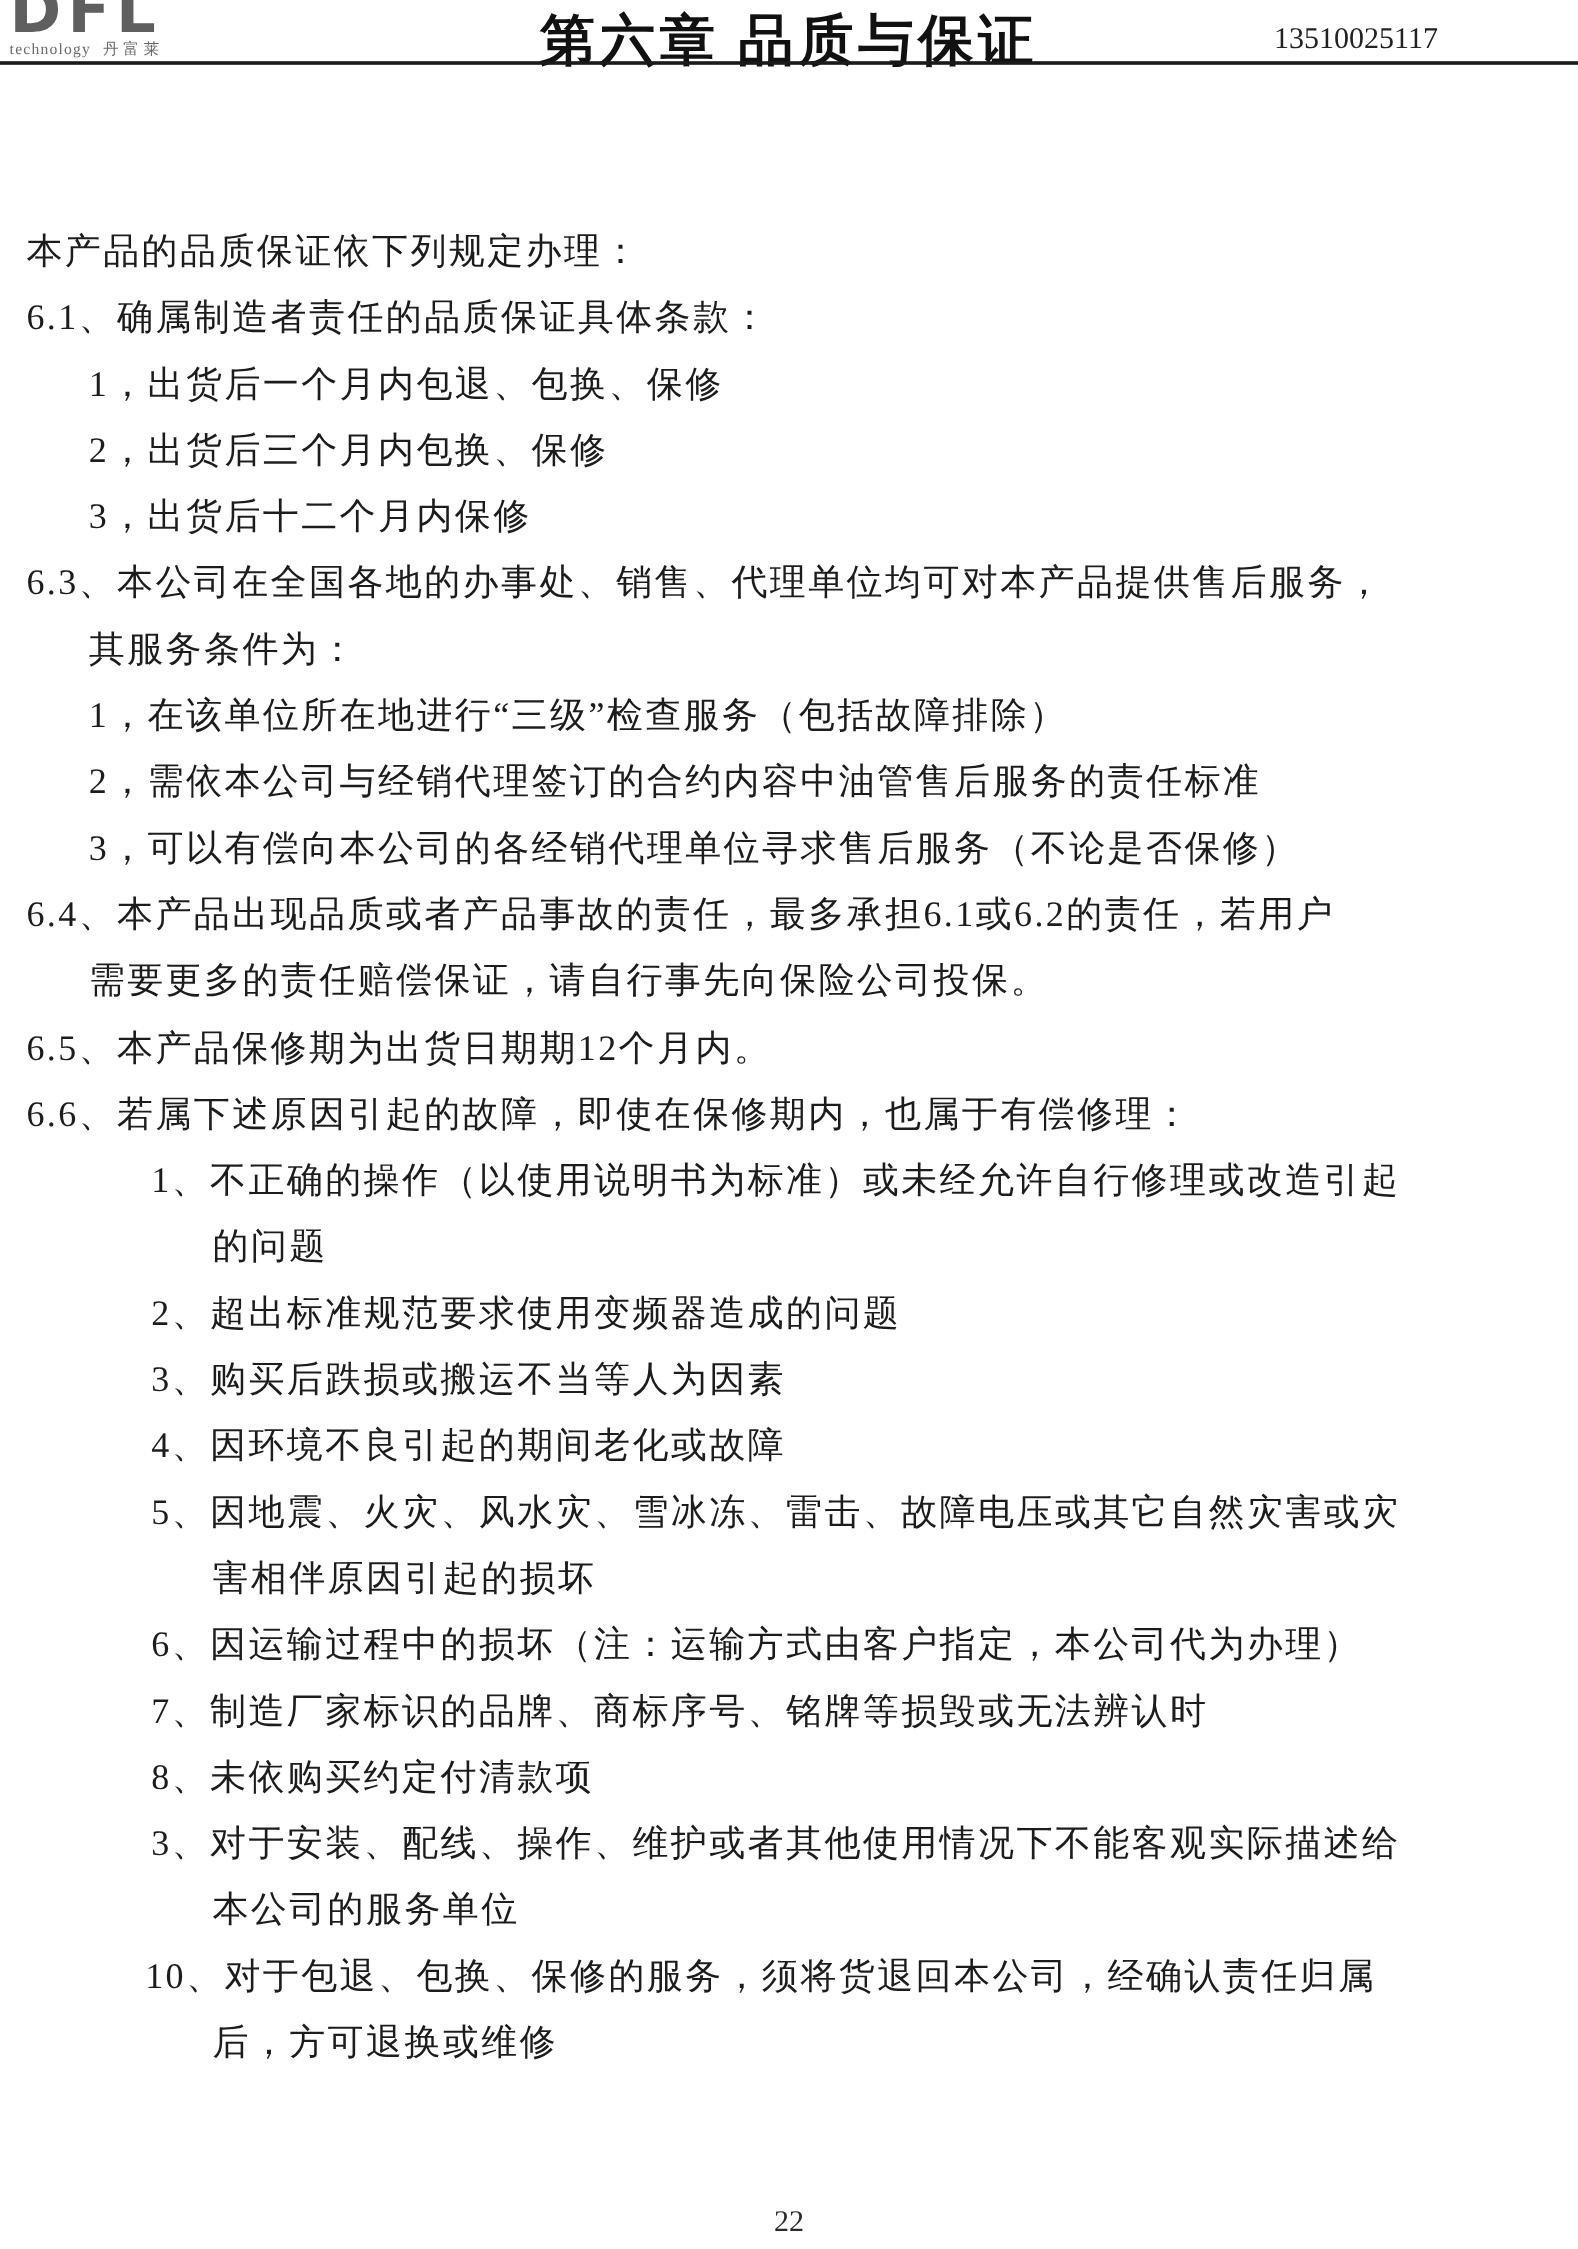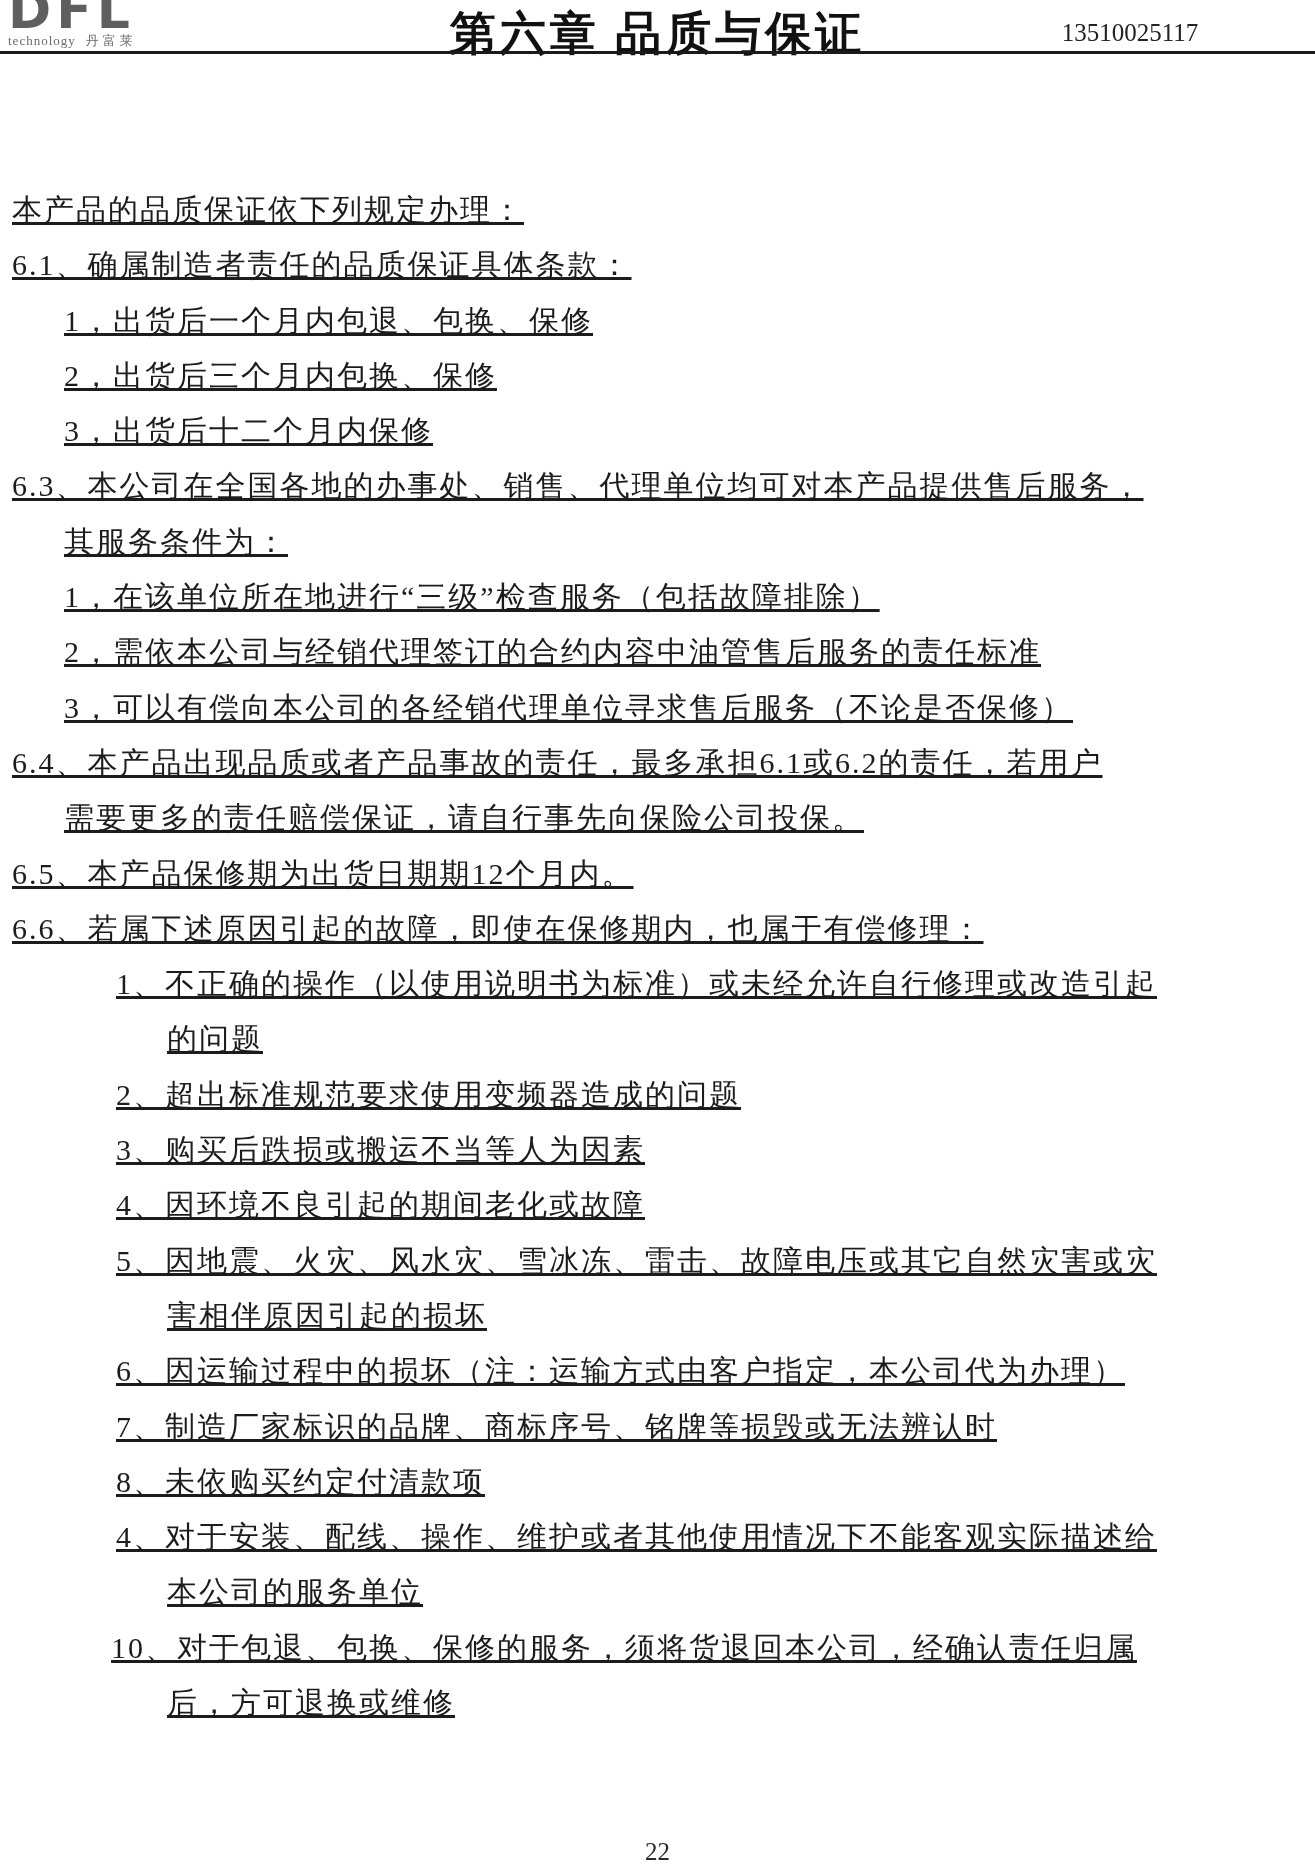--- a/index.html
+++ b/index.html
@@ -60,21 +60,21 @@
     text-align:center;
     font-size:46px;
     line-height:60px;
     font-weight:bold;
     letter-spacing:4px;
     color:#111111;
   }
   
   .body-text{
     position:absolute;
-    top:182px;left:2px;right:0;text-decoration:underline;
+    top:182px;left:12px;right:0;
   }
   .line{
     margin:0;
     padding-right:12px;
     font-size:30px;
     line-height:55.3px;
     letter-spacing:2px;
     white-space:nowrap;
   }
   .ind0{padding-left:10px;}
@@ -129,21 +129,21 @@
       <p class="line ind2">1、不正确的操作（以使用说明书为标准）或未经允许自行修理或改造引起</p>
       <p class="line ind3">的问题</p>
       <p class="line ind2">2、超出标准规范要求使用变频器造成的问题</p>
       <p class="line ind2">3、购买后跌损或搬运不当等人为因素</p>
       <p class="line ind2">4、因环境不良引起的期间老化或故障</p>
       <p class="line ind2">5、因地震、火灾、风水灾、雪冰冻、雷击、故障电压或其它自然灾害或灾</p>
       <p class="line ind3">害相伴原因引起的损坏</p>
       <p class="line ind2">6、因运输过程中的损坏（注：运输方式由客户指定，本公司代为办理）</p>
       <p class="line ind2">7、制造厂家标识的品牌、商标序号、铭牌等损毁或无法辨认时</p>
       <p class="line ind2">8、未依购买约定付清款项</p>
-      <p class="line ind2">4、对于安装、配线、操作、维护或者其他使用情况下不能客观实际描述给</p>
+      <p class="line ind2">3、对于安装、配线、操作、维护或者其他使用情况下不能客观实际描述给</p>
       <p class="line ind3">本公司的服务单位</p>
       <p class="line ind4">10、对于包退、包换、保修的服务，须将货退回本公司，经确认责任归属</p>
       <p class="line ind3">后，方可退换或维修</p>
     </main>
 
   <div class="footer">
     <span>22</span>
   </div>
 
 </div>

